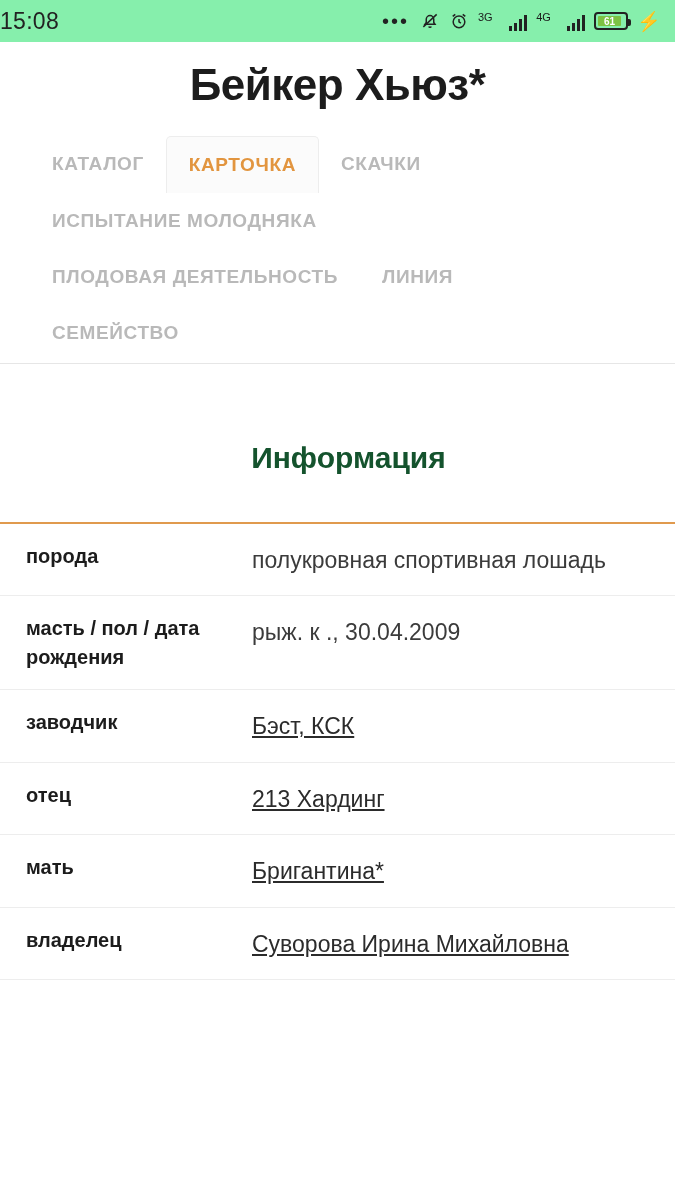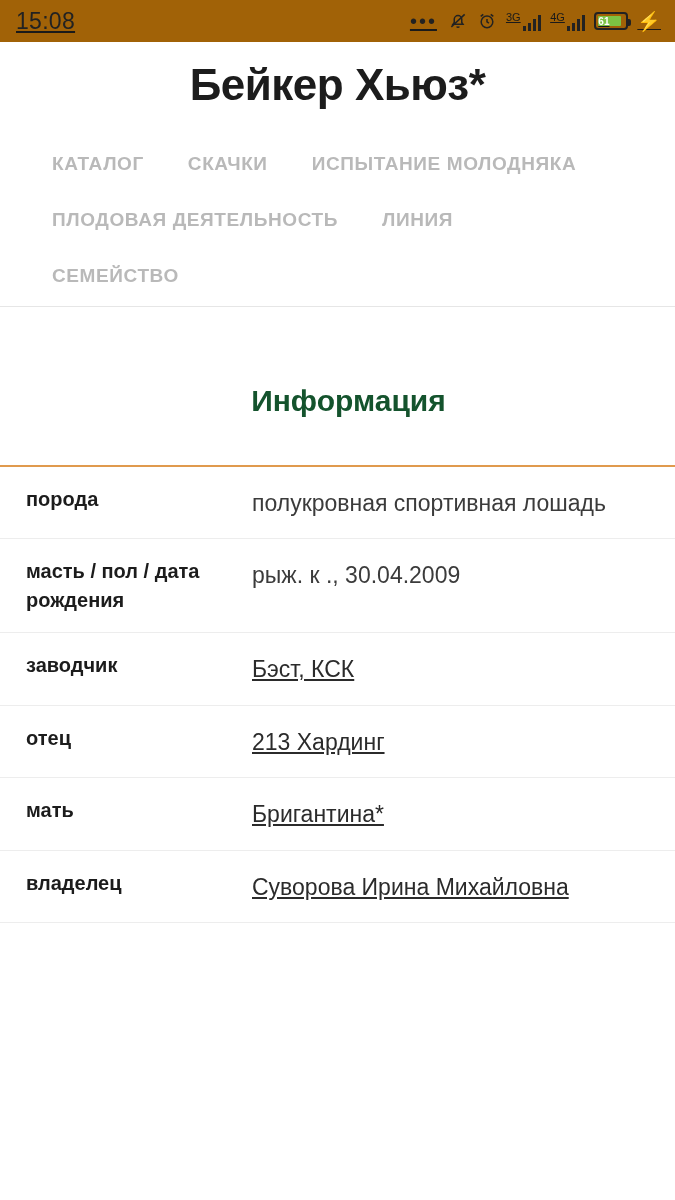--- a/index.html
+++ b/index.html
@@ -12,24 +12,23 @@
     font-family: "Liberation Sans", sans-serif;
     overflow: hidden;
   }
 
   
   .statusbar {
     height: 42px;
     display: flex;
     align-items: center;
     justify-content: space-between;
-    padding: 0 14px 0 16px;
-    background: #a16207;
+    padding: 0 14px 0 0;
+    background: #86efac;
     color: #1a1a1a;
-    text-decoration: underline;
   }
   .status-clock {
     font-size: 23px;
     letter-spacing: 0.3px;
     color: #222;
   }
   .status-right {
     display: flex;
     align-items: center;
     gap: 9px;
@@ -41,21 +40,21 @@
   }
   .dots {
     font-size: 20px;
     letter-spacing: 2px;
     line-height: 1;
     margin-right: 2px;
   }
   .net-group {
     display: flex;
     align-items: flex-end;
-    gap: 2px;
+    gap: 16px;
   }
   .net-label {
     font-size: 11px;
     line-height: 11px;
     margin-bottom: 8px;
   }
   .bars {
     display: flex;
     align-items: flex-end;
     gap: 1.5px;
@@ -91,20 +90,21 @@
     background: #222;
     border-radius: 0 2px 2px 0;
   }
   .battery .fill {
     background: #7cc243;
     height: 100%;
     width: 86%;
     border-radius: 1px;
     color: #fff;
     font-size: 10px;
+    text-align: center;
     line-height: 11px;
     font-weight: bold;
   }
   .bolt { font-size: 19px; line-height: 19px; }
 
   
   .page-title {
     text-align: center;
     font-size: 44px;
     font-weight: bold;
@@ -221,20 +221,21 @@
       <span class="fill">61</span>
     </span>
     <span class="ic bolt">⚡</span>
   </div>
 </div>
 
 <h1 class="page-title">Бейкер Хьюз*</h1>
 
 <nav class="tabs">
   <div class="tab">КАТАЛОГ</div>
+  <div class="tab active">КАРТОЧКА</div>
   <div class="tab">СКАЧКИ</div>
   <div class="tab">ИСПЫТАНИЕ МОЛОДНЯКА</div>
   <div class="tab">ПЛОДОВАЯ ДЕЯТЕЛЬНОСТЬ</div>
   <div class="tab">ЛИНИЯ</div>
   <div class="tab">СЕМЕЙСТВО</div>
 </nav>
 
 <h2 class="section-title">Информация</h2>
 
 <table class="info-table">

